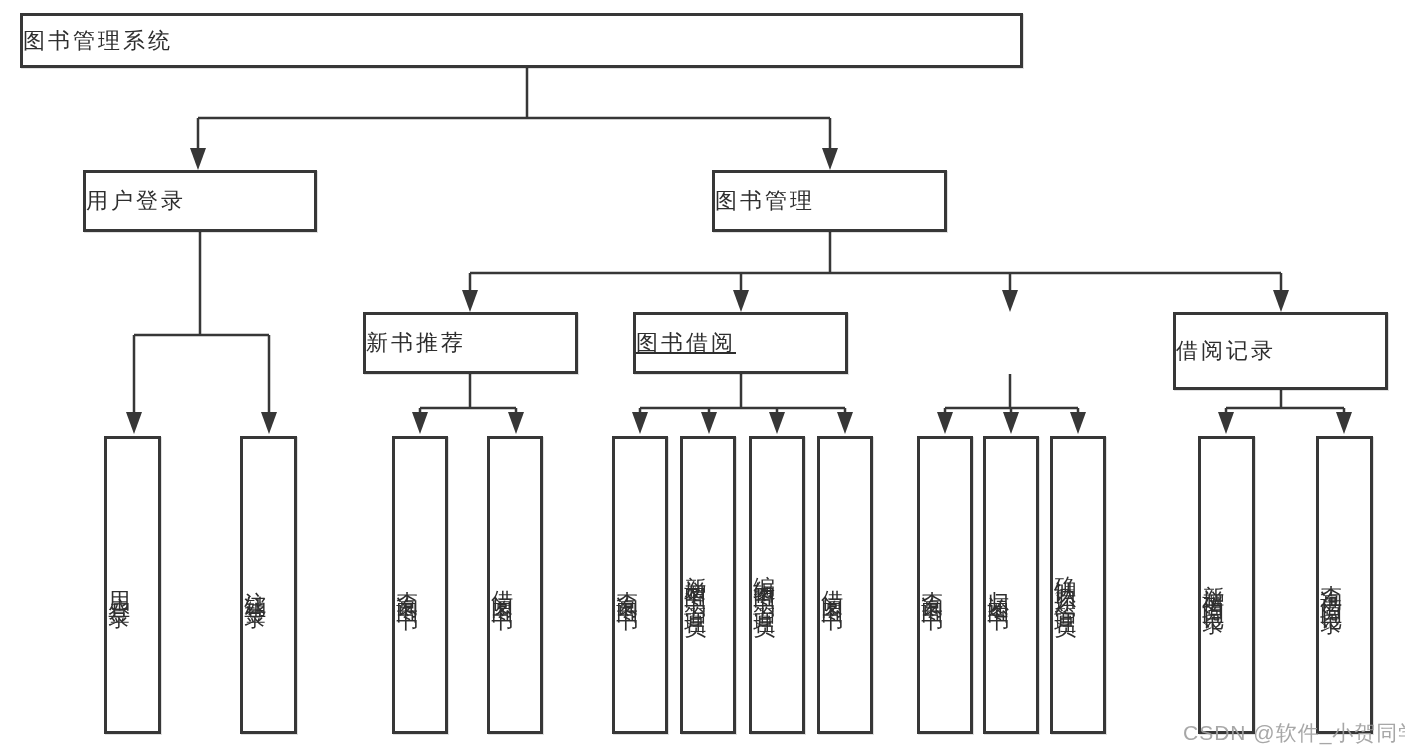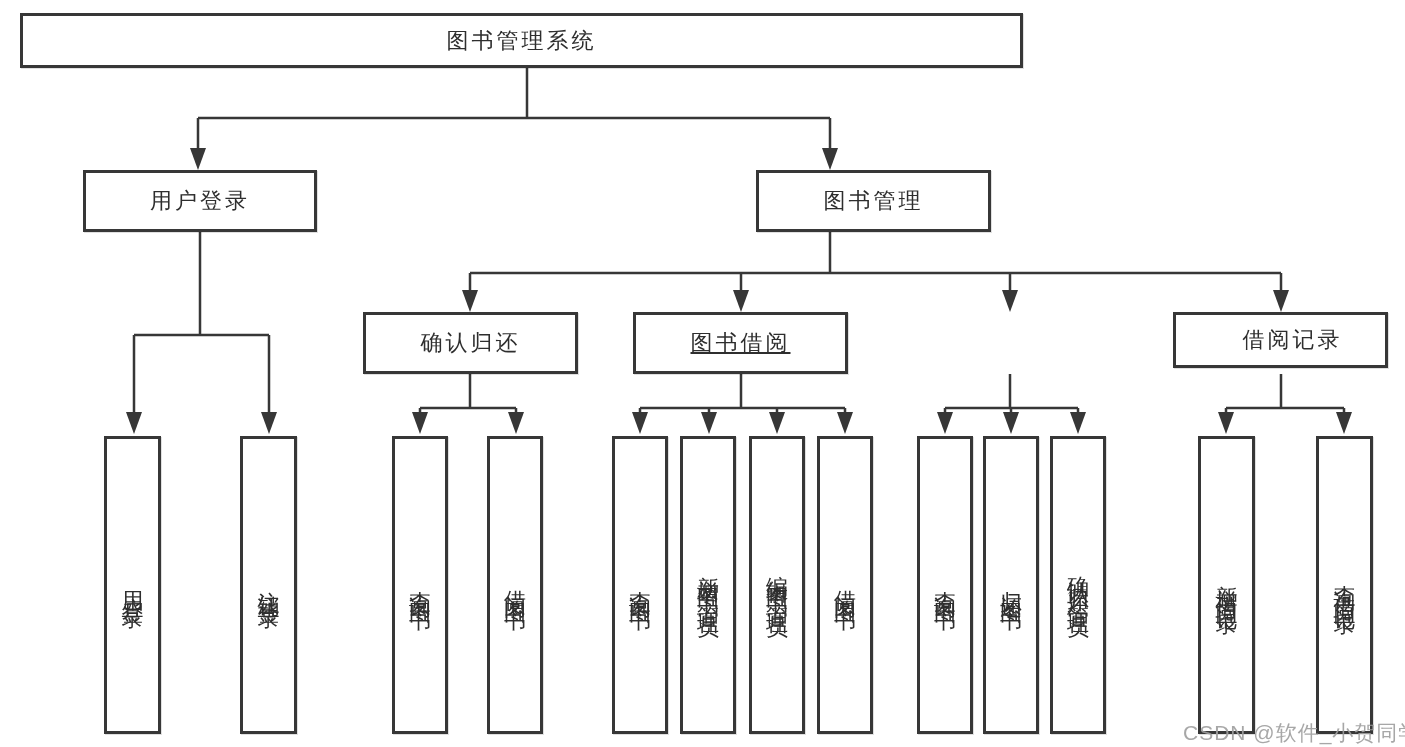--- a/index.html
+++ b/index.html
@@ -17,21 +17,21 @@
     width: 1405px; height: 747px;
     z-index: 1;
   }
   .node {
     position: absolute;
     background: #ffffff;
     border: 3px solid #373737;
     box-sizing: border-box;
     display: flex;
     align-items: center;
-    justify-content: center;
+    justify-content: flex-start;
     color: #2e2e2e;
     z-index: 2;
     box-shadow: 1px 1px 0 rgba(0,0,0,0.12);
   }
   .node.h span {
     font-size: 22px;
     letter-spacing: 3px;
     white-space: nowrap;
   }
   .node.v span {
@@ -101,31 +101,31 @@
     </g>
   </svg>
 
   <div class="node h" style="left:20px; top:13px; width:1003px; height:55px;">
     <span>图书管理系统</span>
   </div>
 
   <div class="node h" style="left:83px; top:170px; width:234px; height:62px;">
     <span>用户登录</span>
   </div>
-  <div class="node h" style="left:756px; top:170px; width:235px; height:62px;">
+  <div class="node h" style="left:712px; top:170px; width:235px; height:62px;">
     <span>图书管理</span>
   </div>
 
   <div class="node h" style="left:363px; top:312px; width:215px; height:62px;">
-    <span>确认归还</span>
+    <span>新书推荐</span>
   </div>
   <div class="node h" style="left:633px; top:312px; width:215px; height:62px;text-decoration:underline;">
     <span>图书借阅</span>
   </div>
-  <div class="node h" style="left:1173px; top:312px; width:215px; height:56px;padding-left:24px;">
+  <div class="node h" style="left:1173px; top:312px; width:215px; height:78px;">
     <span>借阅记录</span>
   </div>
 
   <div class="node v" style="left:104px; top:436px; width:57px; height:298px;">
     <span>用户登录</span>
   </div>
   <div class="node v" style="left:240px; top:436px; width:57px; height:298px;">
     <span>注销登录</span>
   </div>
 

